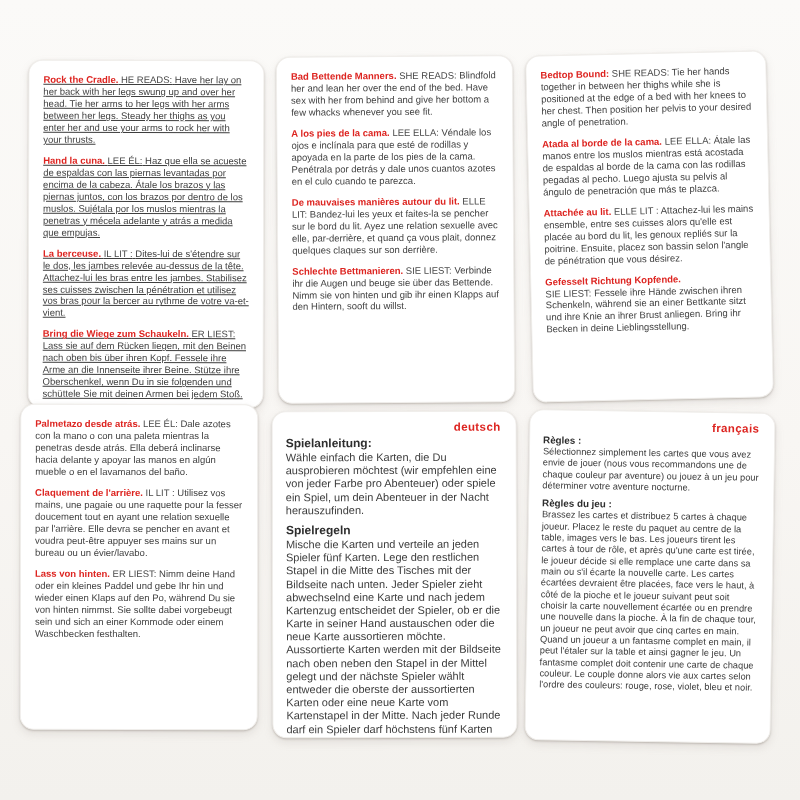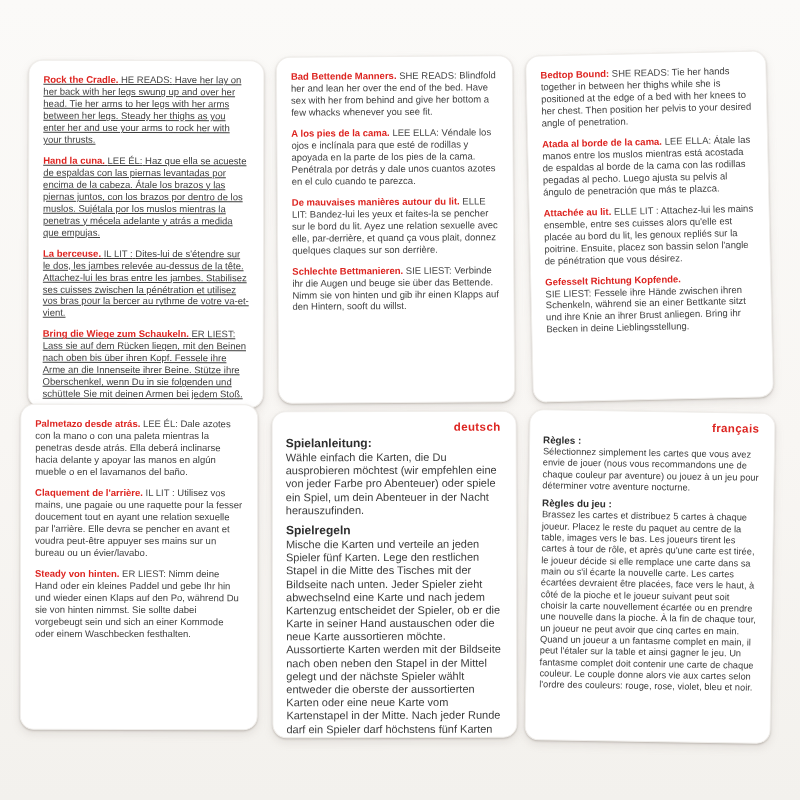--- a/index.html
+++ b/index.html
@@ -117,21 +117,21 @@
     <span class="sec-title">Palmetazo desde atrás.</span>
     <span class="reader">LEE ÉL:</span>
     <span class="body-txt">Dale azotes con la mano o con una paleta mientras la penetras desde atrás. Ella deberá inclinarse hacia delante y apoyar las manos en algún mueble o en el lavamanos del baño.</span>
   </p>
   <p class="sec">
     <span class="sec-title">Claquement de l'arrière.</span>
     <span class="reader">IL LIT :</span>
     <span class="body-txt">Utilisez vos mains, une pagaie ou une raquette pour la fesser doucement tout en ayant une relation sexuelle par l'arrière. Elle devra se pencher en avant et voudra peut-être appuyer ses mains sur un bureau ou un évier/lavabo.</span>
   </p>
   <p class="sec">
-    <span class="sec-title">Steady von hinten.</span>
+    <span class="sec-title">Lass von hinten.</span>
     <span class="reader">ER LIEST:</span>
     <span class="body-txt">Nimm deine Hand oder ein kleines Paddel und gebe Ihr hin und wieder einen Klaps auf den Po, während Du sie von hinten nimmst. Sie sollte dabei vorgebeugt sein und sich an einer Kommode oder einem Waschbecken festhalten.</span>
   </p>
 </div>
 
 <div class="card rules-card de" id="card-5">
   <div class="lang-label">deutsch</div>
   <div class="rules-h">Spielanleitung:</div>
   <p class="rules-p">Wähle einfach die Karten, die Du ausprobieren möchtest (wir empfehlen eine von jeder Farbe pro Abenteuer) oder spiele ein Spiel, um dein Abenteuer in der Nacht herauszufinden.</p>
   <div class="rules-h">Spielregeln</div>

